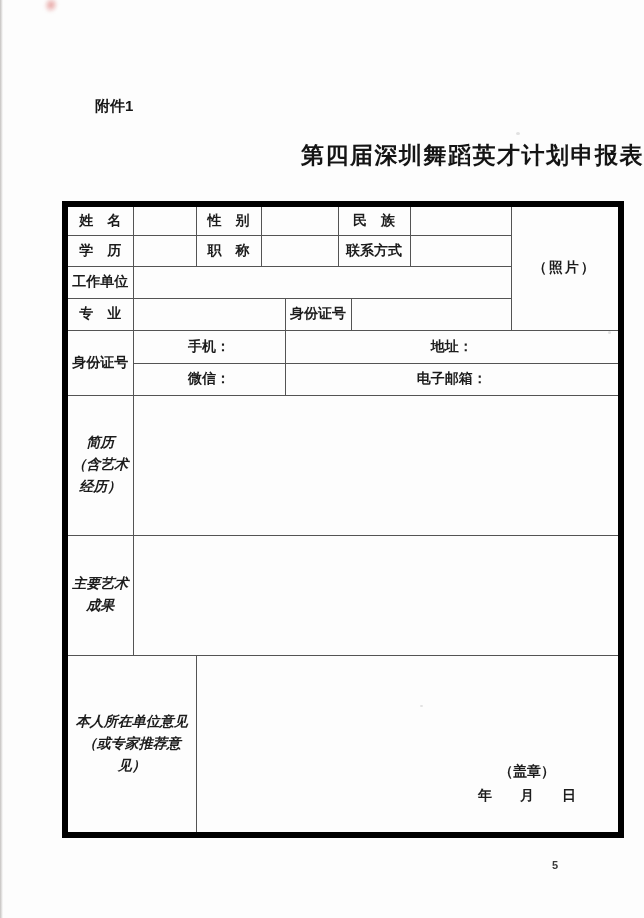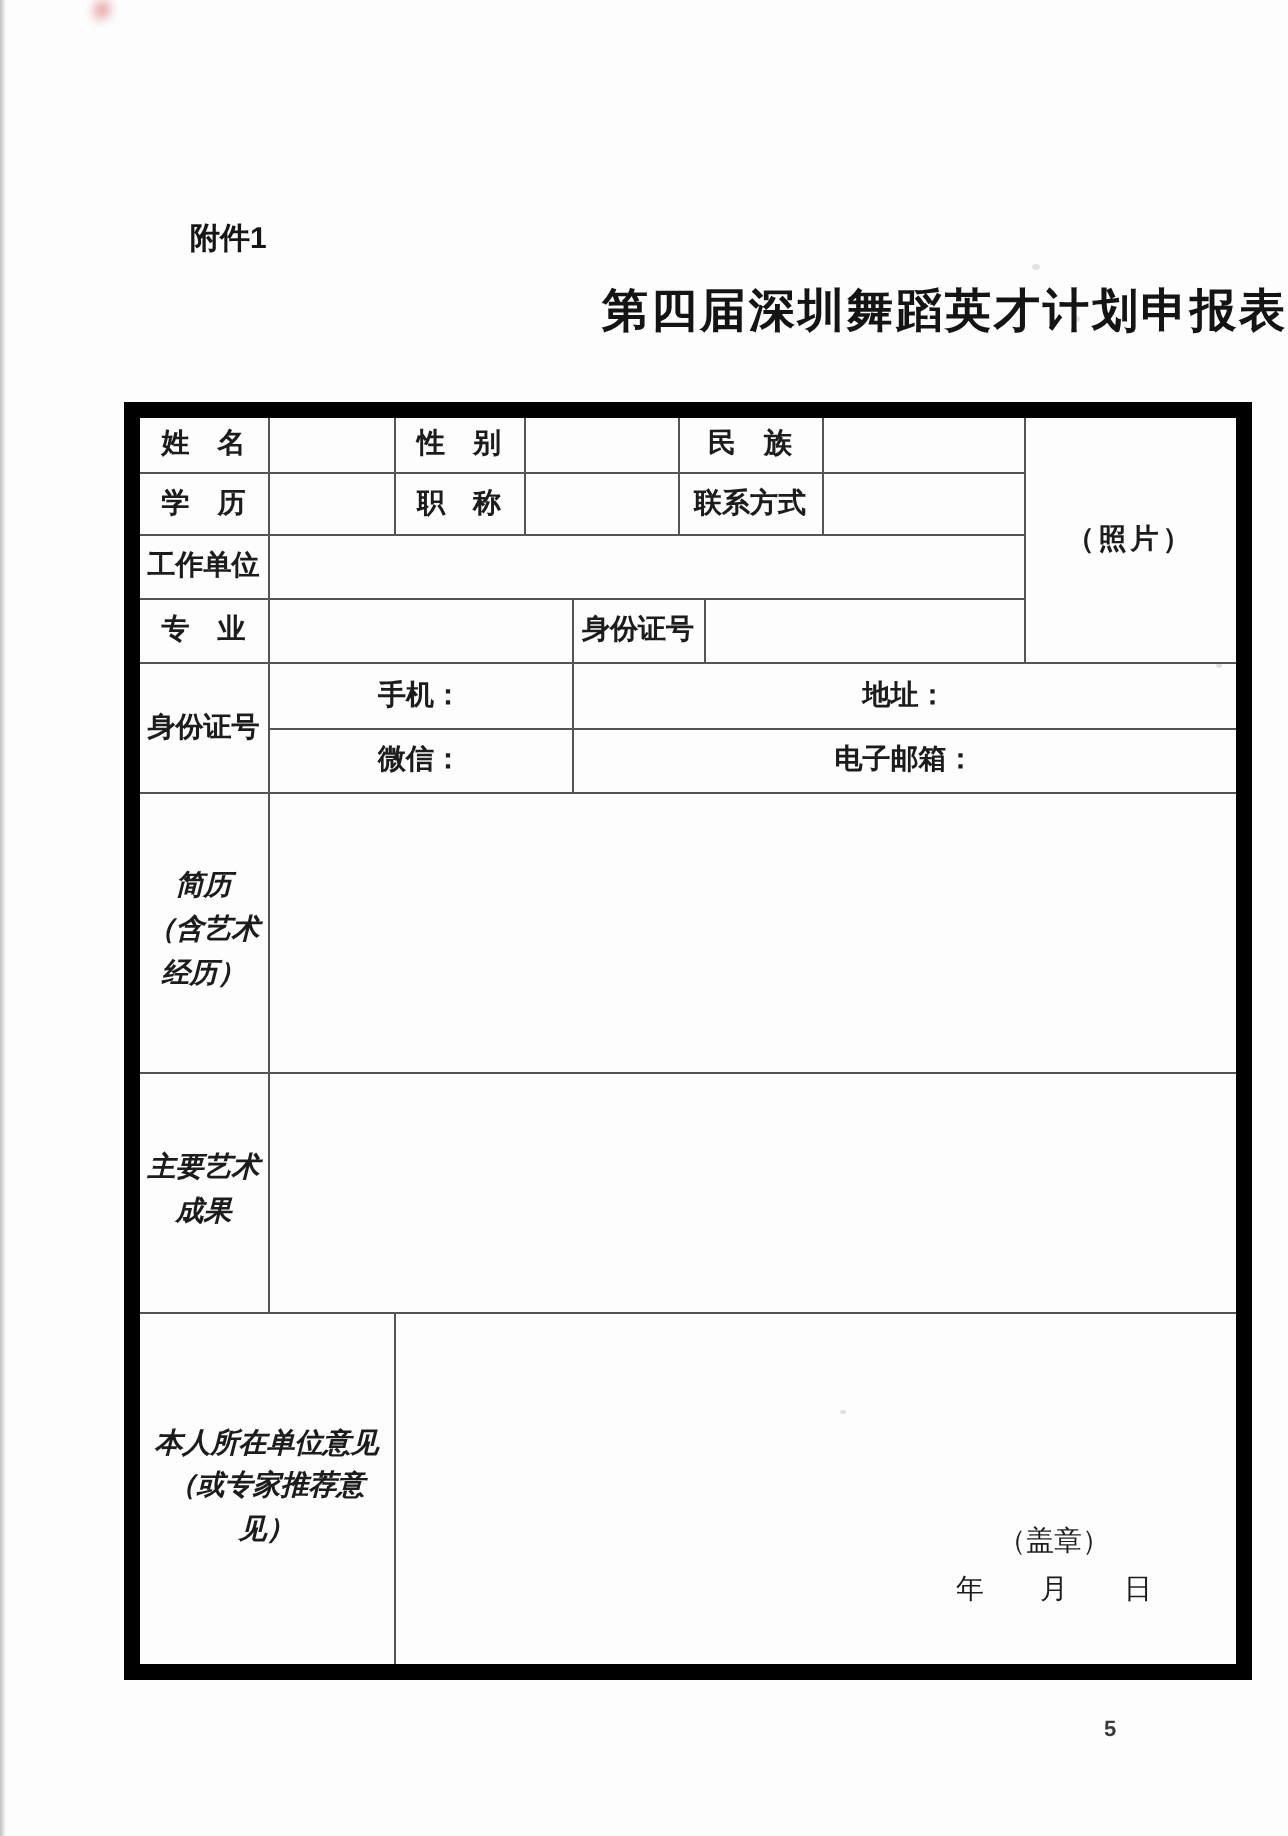--- a/index.html
+++ b/index.html
@@ -24,50 +24,50 @@
     filter:blur(1.5px);
     transform:rotate(20deg);
   }
   .speck { position:absolute; background:#9a9a9a; border-radius:50%; opacity:.28; }
   .speck.s1 { left:516px; top:132px; width:4px; height:3px; }
   .speck.s2 { left:536px; top:158px; width:4px; height:3px; }
   .speck.s3 { left:608px; top:331px; width:3px; height:3px; }
   .speck.s4 { left:420px; top:705px; width:3px; height:2px; }
 
   .attachment {
-    position:absolute; left:95px; top:110px;
+    position:absolute; left:95px; top:97px;
     font-family:"Liberation Sans","DejaVu Sans",sans-serif;
     font-weight:700; font-size:15px; color:#161616;
   }
   .title {
     position:absolute; left:28px; right:0; top:140px;
     text-align:right;
     font-size:23px; font-weight:600; letter-spacing:1.5px; color:#141414;
   }
 
   table.form {
     position:absolute; left:62px; top:201px;
     width:556px;
     border-collapse:collapse; table-layout:fixed;
-    border:8px solid #000000;
+    border:6px solid #000000;
   }
   table.form td {
     border:1px solid #545454;
     font-size:14px; font-weight:600;
     text-align:center; vertical-align:middle;
     padding:0; color:#1c1c1c;
     overflow:hidden;
   }
   td.sub { text-align:left; padding-left:10px;margin-left:41px; }
   td.multiline { white-space:pre-line; line-height:1.55;font-style:italic; }
   td.photo-cell { letter-spacing:2px;margin-left:47px; }
   td.sign-cell { position:relative; }
   .seal-block {
     position:absolute; right:42px; bottom:24px;
-    text-align:center; line-height:1.7; font-size:14px; font-weight:400;
+    text-align:center; line-height:1.7; font-size:14px; font-weight:700;
   }
   .seal-block span { display:block; }
 
   .page-number {
     position:absolute; left:552px; top:859px;
     font-family:"Liberation Sans","DejaVu Sans",sans-serif;
     font-weight:700; font-size:11px; color:#3a3a3a;
   }
 </style>
 </head>

